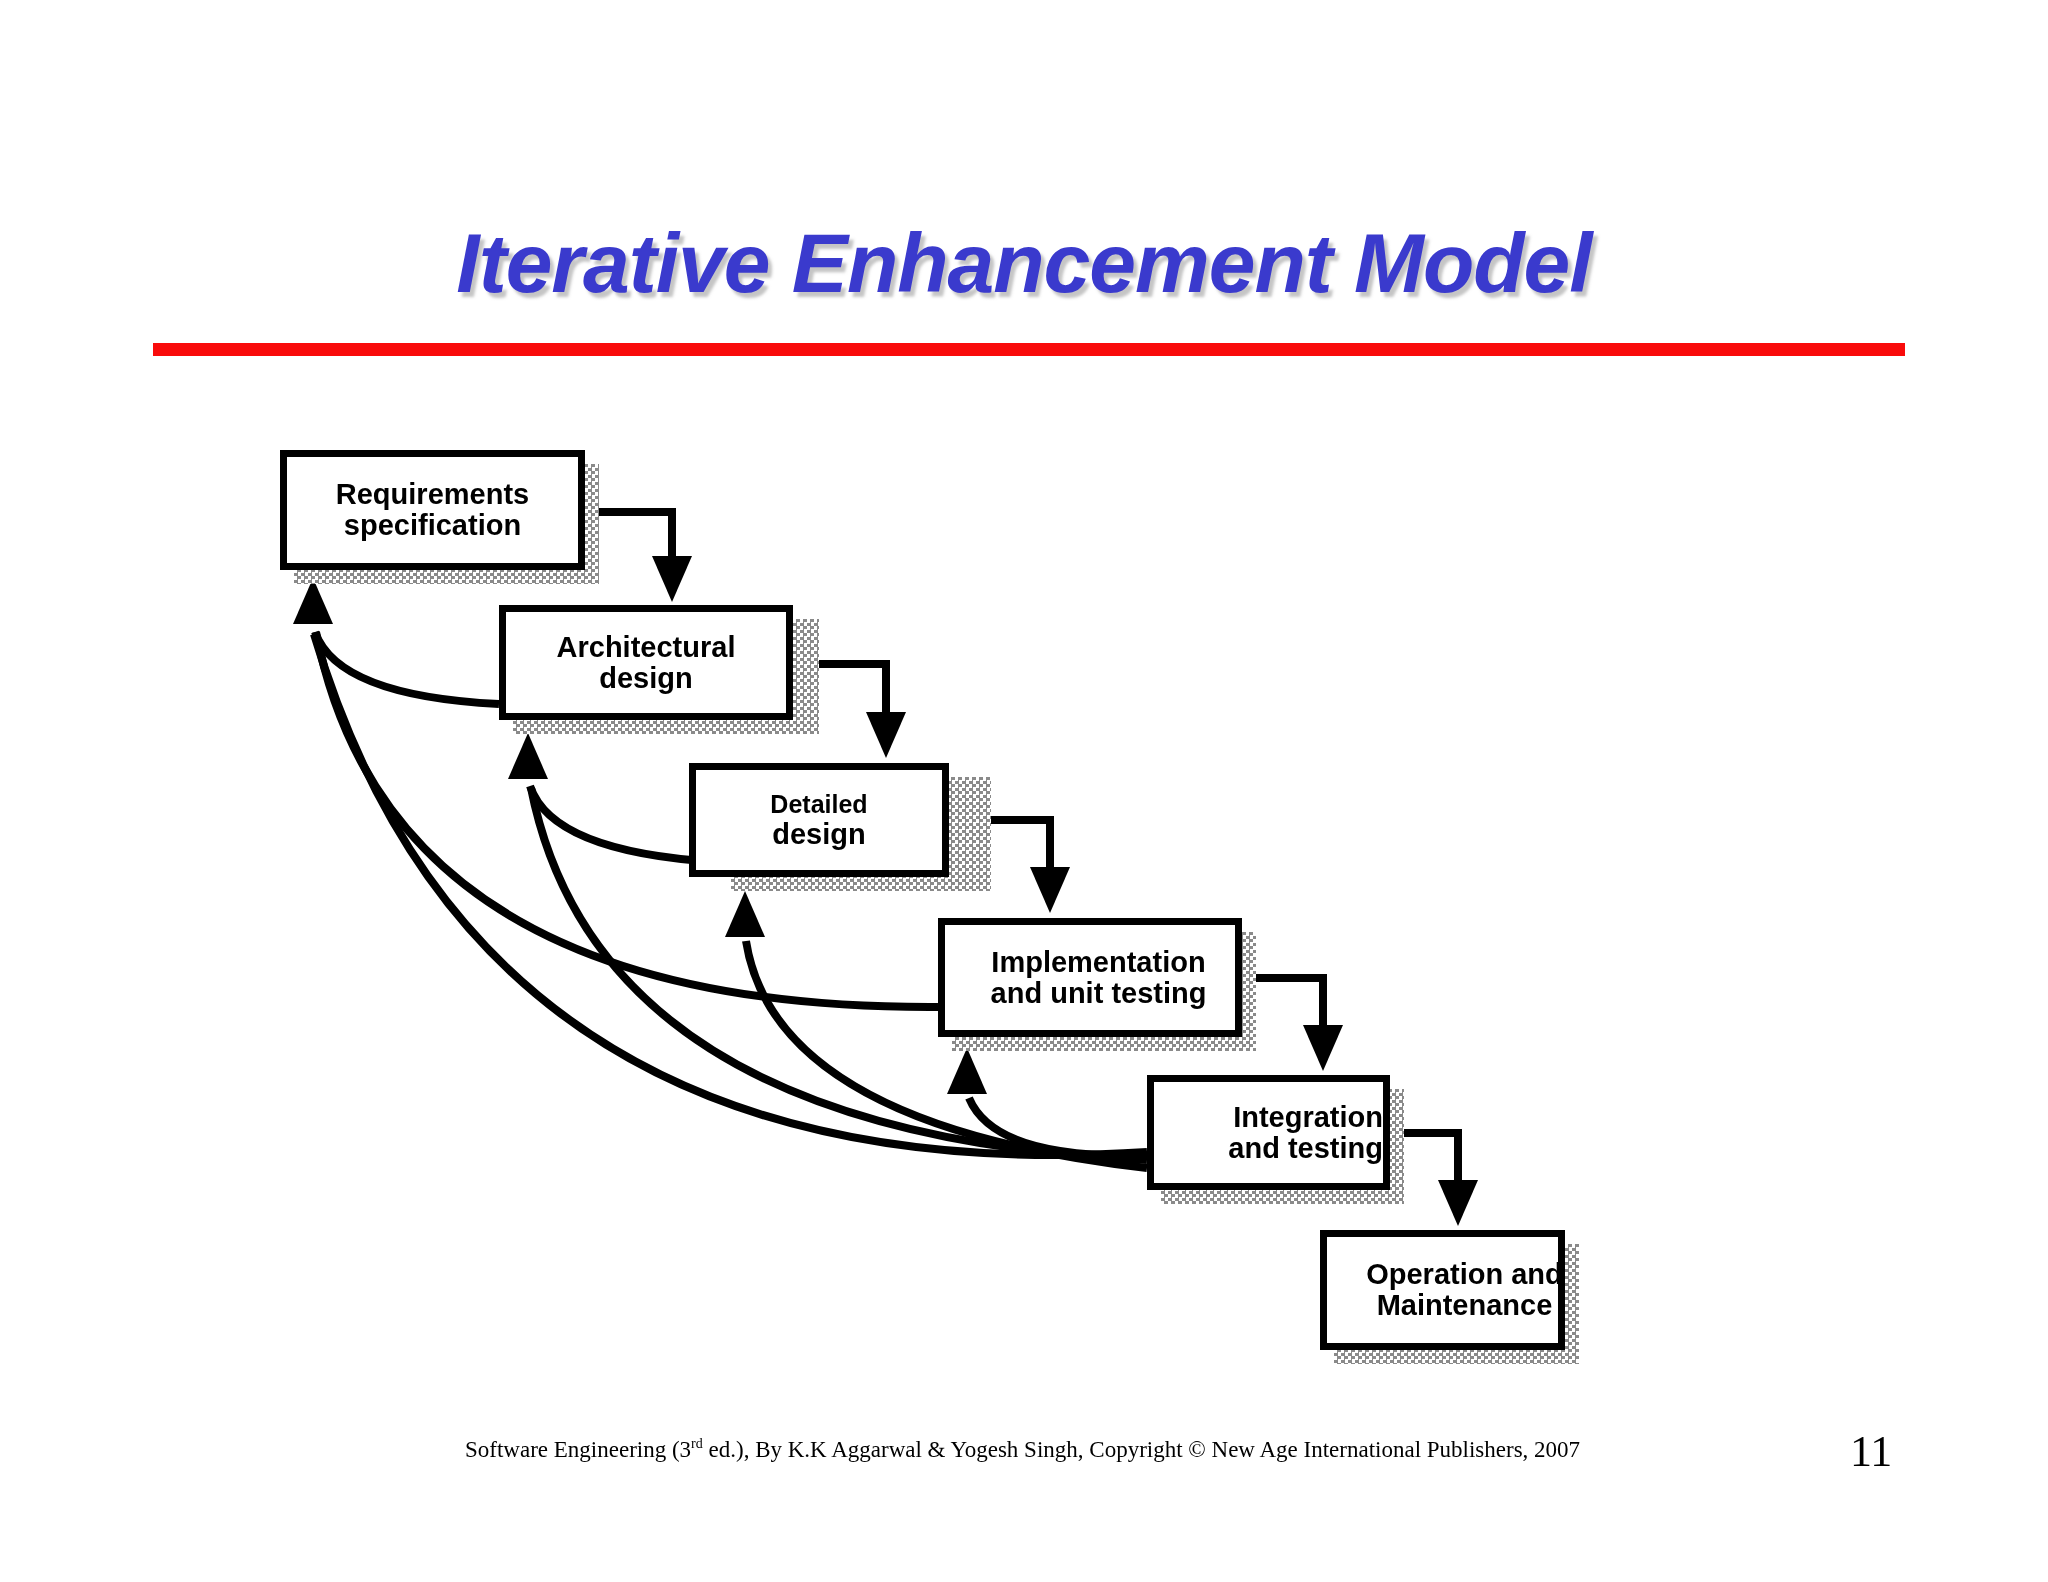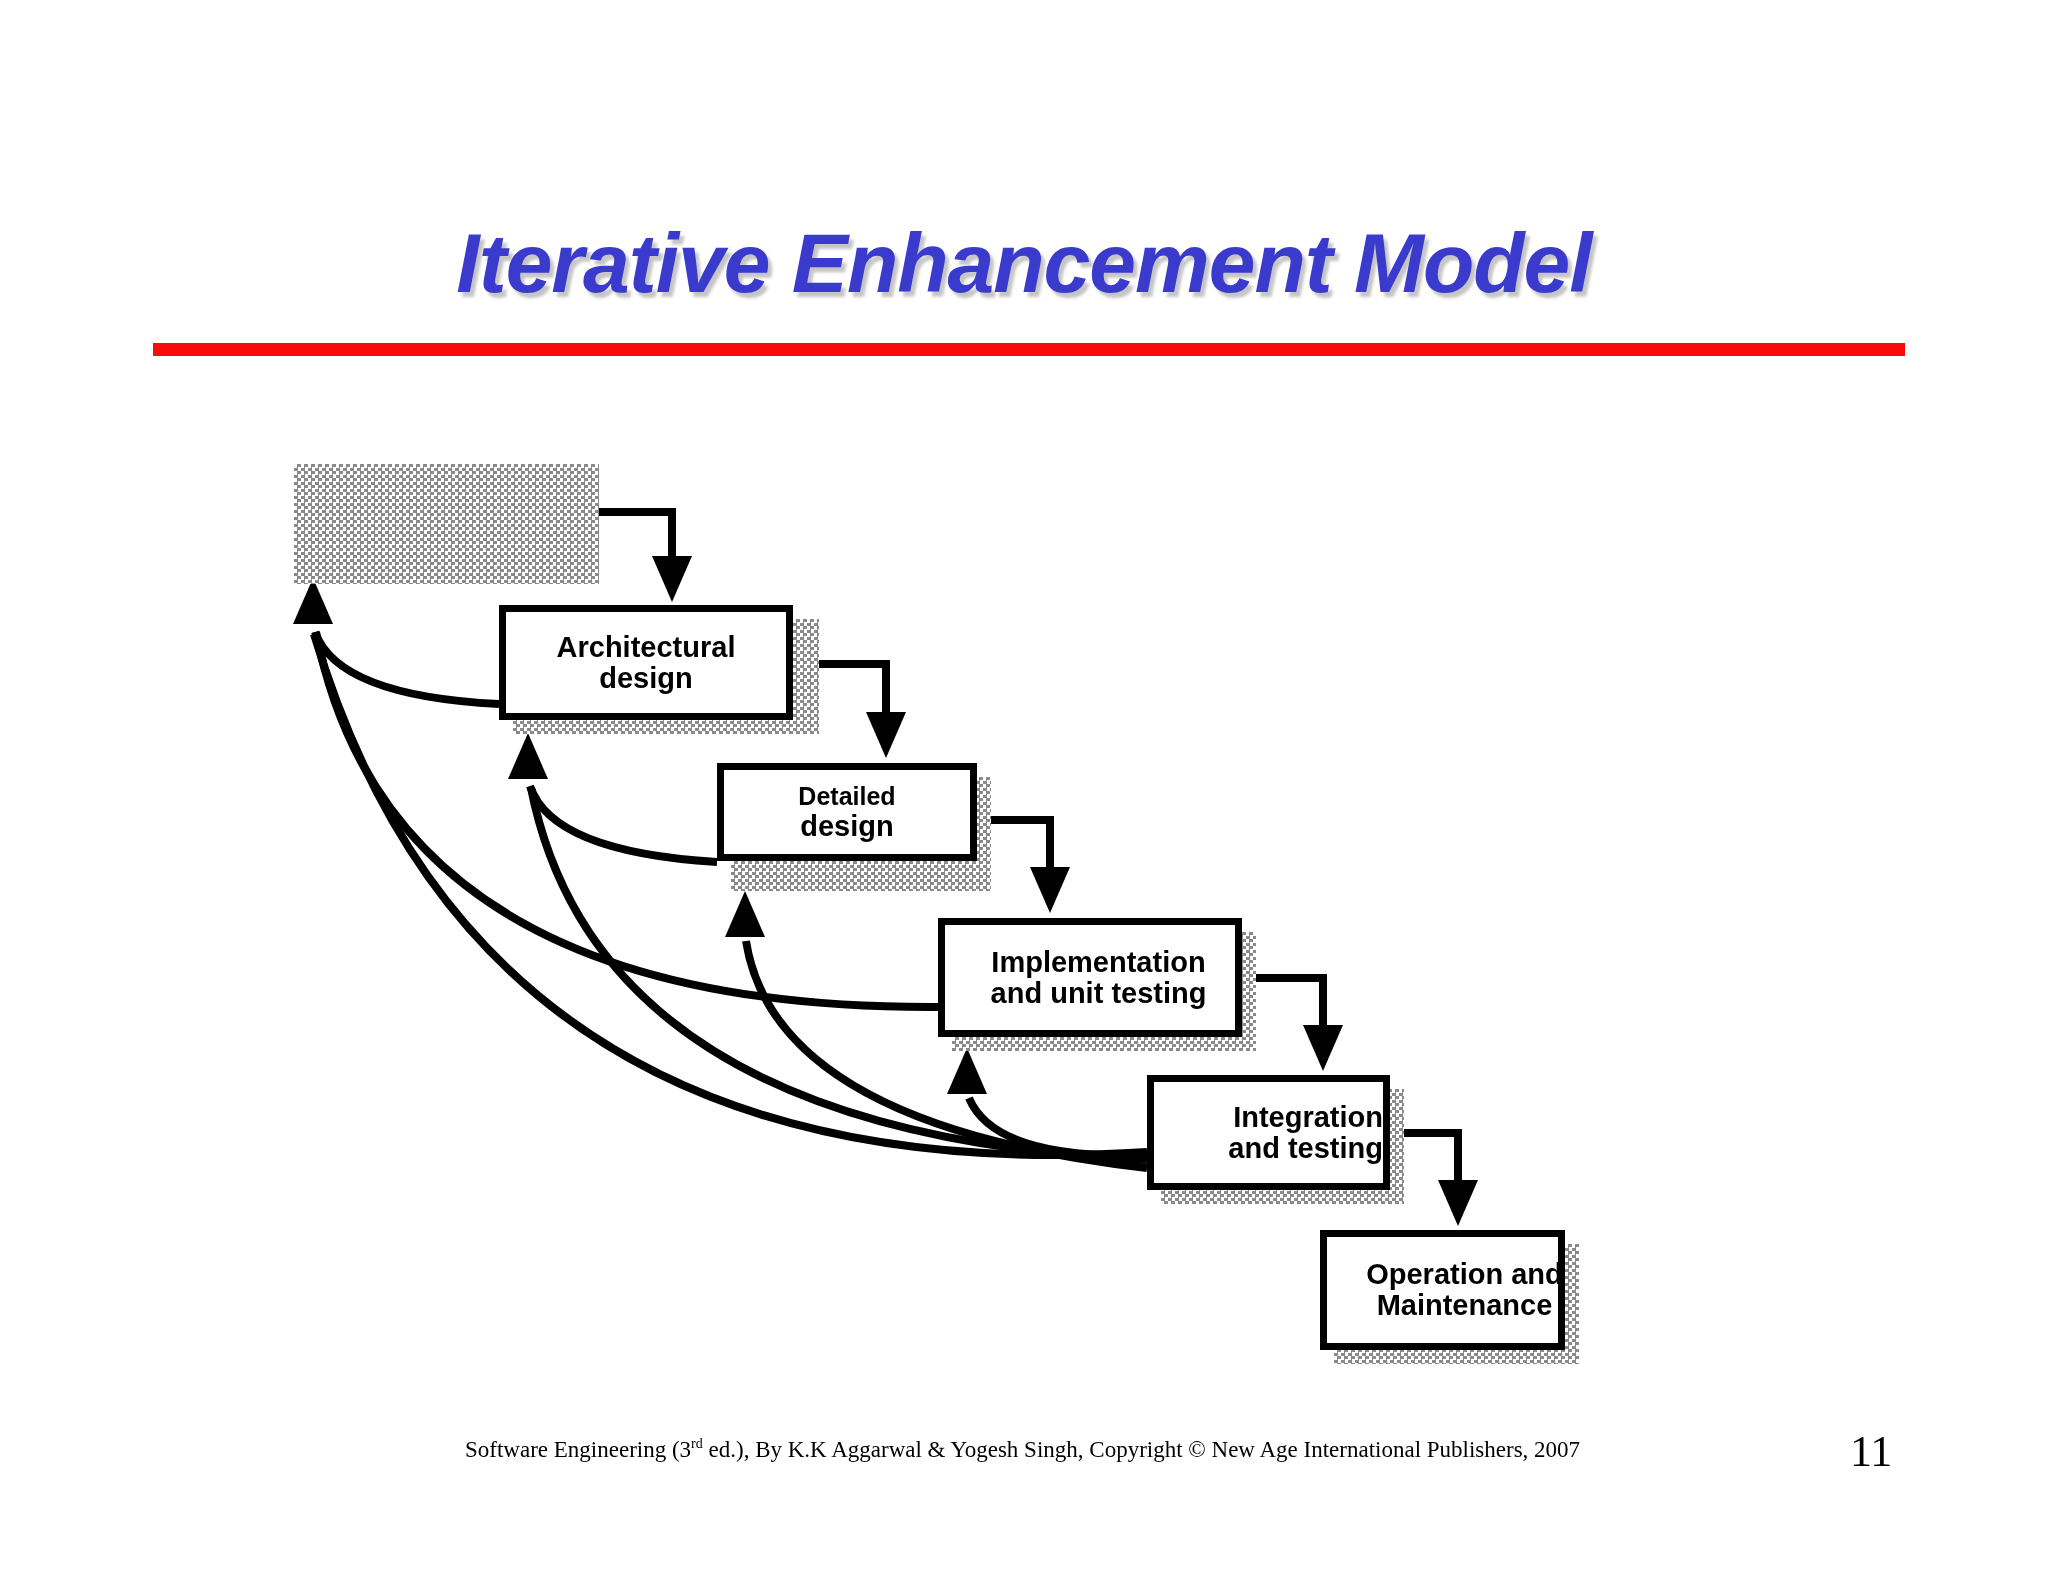--- a/index.html
+++ b/index.html
@@ -95,27 +95,31 @@
     </g>
   </svg>
 
   <div class="pshadow" style="left:294px;top:464px;width:305px;height:120px;"></div>
   <div class="pshadow" style="left:513px;top:619px;width:306px;height:115px;"></div>
   <div class="pshadow" style="left:731px;top:777px;width:260px;height:114px;"></div>
   <div class="pshadow" style="left:952px;top:932px;width:304px;height:119px;"></div>
   <div class="pshadow" style="left:1161px;top:1089px;width:243px;height:115px;"></div>
   <div class="pshadow" style="left:1334px;top:1244px;width:245px;height:120px;"></div>
 
+  <div class="pbox" style="left:280px;top:450px;width:305px;height:120px;">
+    <span class="bline">Requirements</span>
+    <span class="bline">specification</span>
+  </div>
 
   <div class="pbox" style="left:499px;top:605px;width:294px;height:115px;">
     <span class="bline">Architectural</span>
     <span class="bline">design</span>
   </div>
 
-  <div class="pbox" style="left:717px;top:763px;width:260px;height:98px;">
+  <div class="pbox" style="left:689px;top:763px;width:260px;height:114px;">
     <span class="bline small">Detailed</span>
     <span class="bline">design</span>
   </div>
 
   <div class="pbox" style="left:938px;top:918px;width:304px;height:119px;padding-left:17px;">
     <span class="bline">Implementation</span>
     <span class="bline">and unit testing</span>
   </div>
 
   <div class="pbox" style="left:1147px;top:1075px;width:243px;height:115px;align-items:flex-end;">

